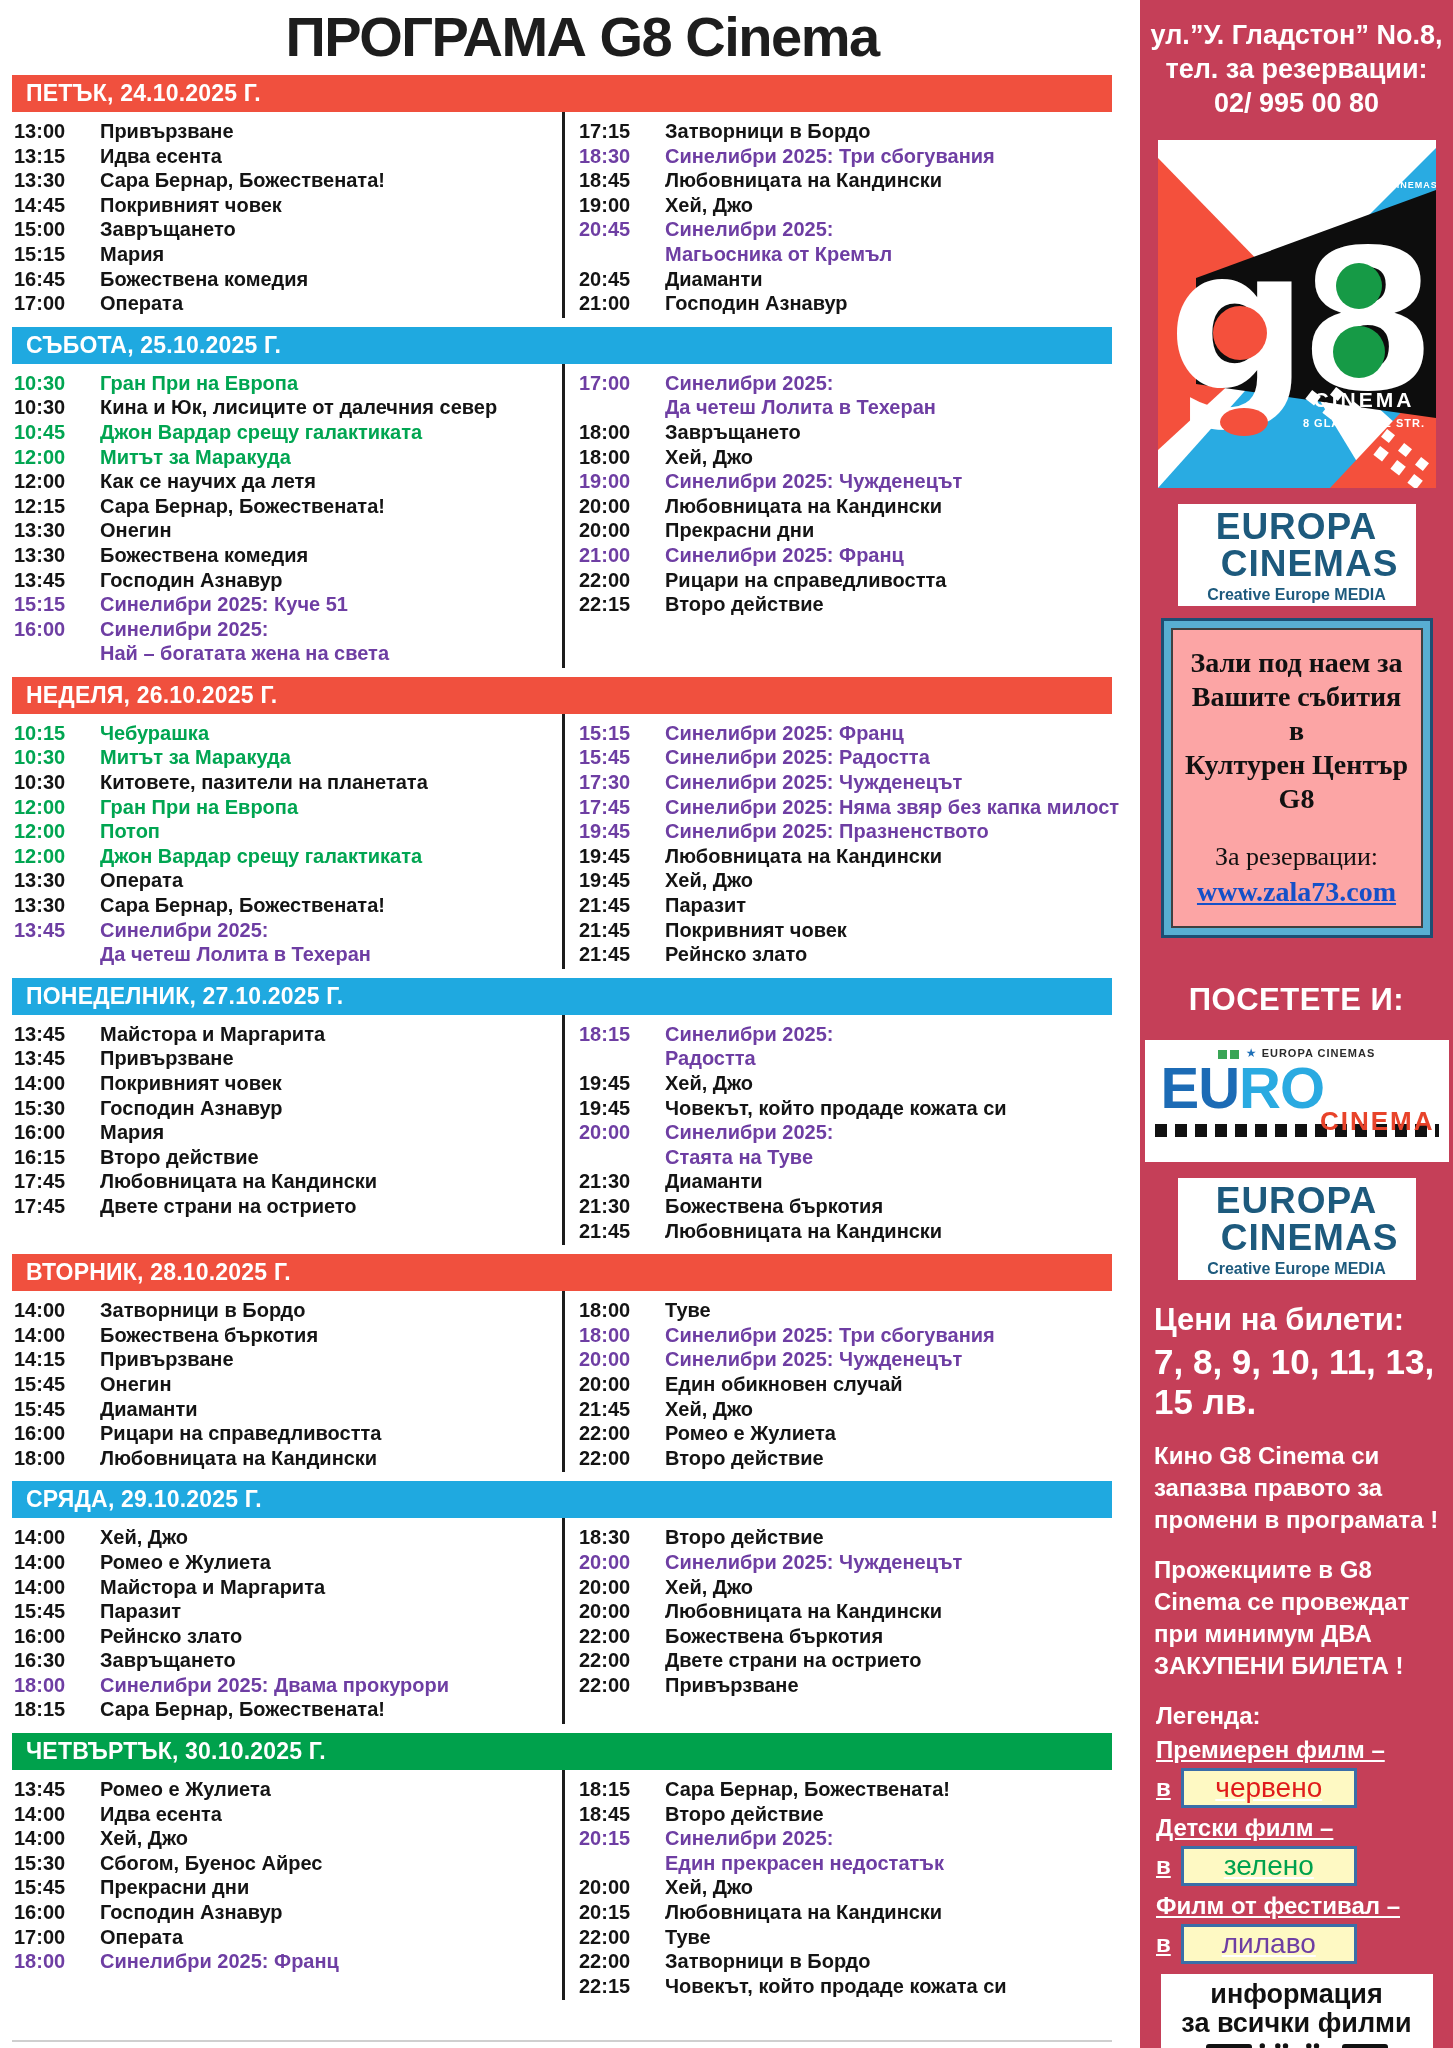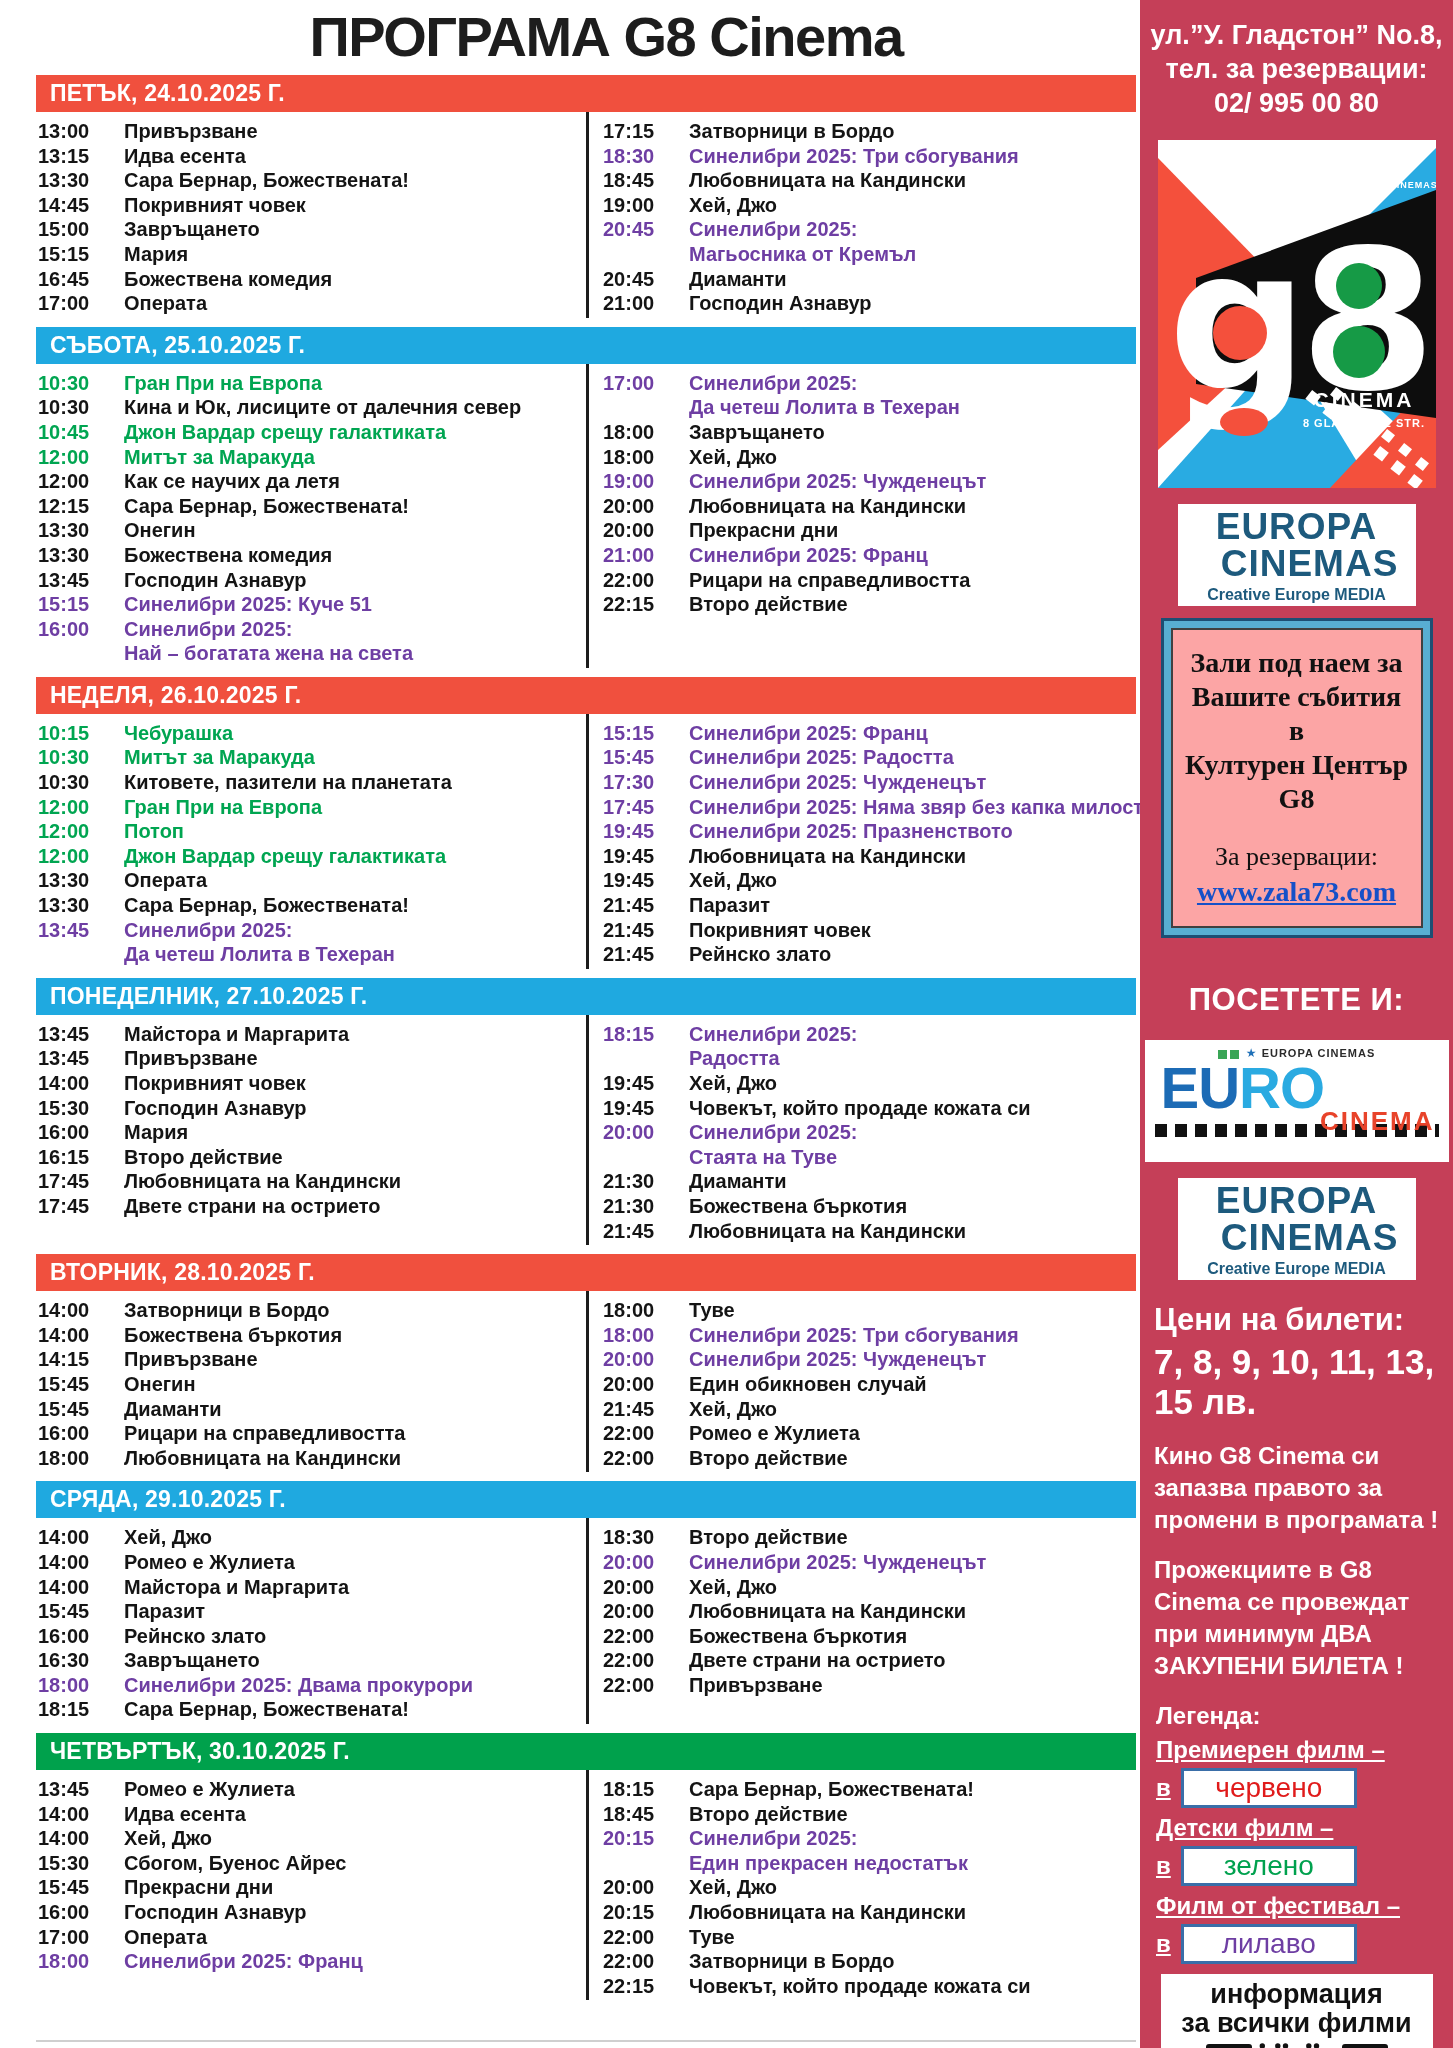--- a/index.html
+++ b/index.html
@@ -1,21 +1,21 @@
 <!DOCTYPE html>
 <html><head>
 <meta charset="utf-8">
 <style>
   html,body{margin:0;padding:0;}
   body{
     width:1453px;height:2048px;position:relative;overflow:hidden;
     background:#ffffff;font-family:"Liberation Sans","DejaVu Sans",sans-serif;
   }
   
-  .main{position:absolute;left:36px;top:0;width:1100px;}
+  .main{position:absolute;left:12px;top:0;width:1100px;}
   .page-title{
     font-size:56px;font-weight:800;letter-spacing:-1.5px;color:#1d1d1d;
     text-align:center;margin:4px 0 6px 40px;
   }
   .day-section{margin-bottom:9px;}
   .day-header{
     height:37px;line-height:37px;color:#fff;font-size:23px;font-weight:700;
     padding-left:14px;letter-spacing:0.2px;
   }
   .hdr-red{background:#f0503e;}
@@ -76,21 +76,21 @@
     height:13px;margin-top:8px;
     background:repeating-linear-gradient(90deg,#111 0 12px,transparent 12px 20px);
   }
   .prices-title{margin:22px 0 0 14px;font-size:31px;font-weight:800;}
   .prices-vals{margin:4px 0 0 14px;font-size:35px;font-weight:800;}
   .note{margin:18px 14px 0 14px;font-size:24px;font-weight:700;line-height:32px;}
   .legend{margin:20px 0 0 16px;font-size:24px;font-weight:700;line-height:28px;}
   .legend-row{margin-top:6px;text-decoration:underline;}
   .legend-chip-row{display:flex;align-items:center;margin-top:4px;}
   .legend-chip{
-    display:inline-block;background:#ffffff;border:3px solid #3a6ea8;
+    display:inline-block;background:#fef9c3;border:3px solid #3a6ea8;
     min-width:150px;text-align:center;font-size:28px;font-weight:400;
     padding:1px 10px;margin-left:10px;line-height:32px;
   }
   .lg-red{color:#e01b1b;}
   .lg-green{color:#00a14e;}
   .lg-purple{color:#6e3ea3;}
   .qr-box{
     background:#fff;margin:10px auto 0;width:272px;text-align:center;
     padding:6px 0 6px;color:#111;
   }

